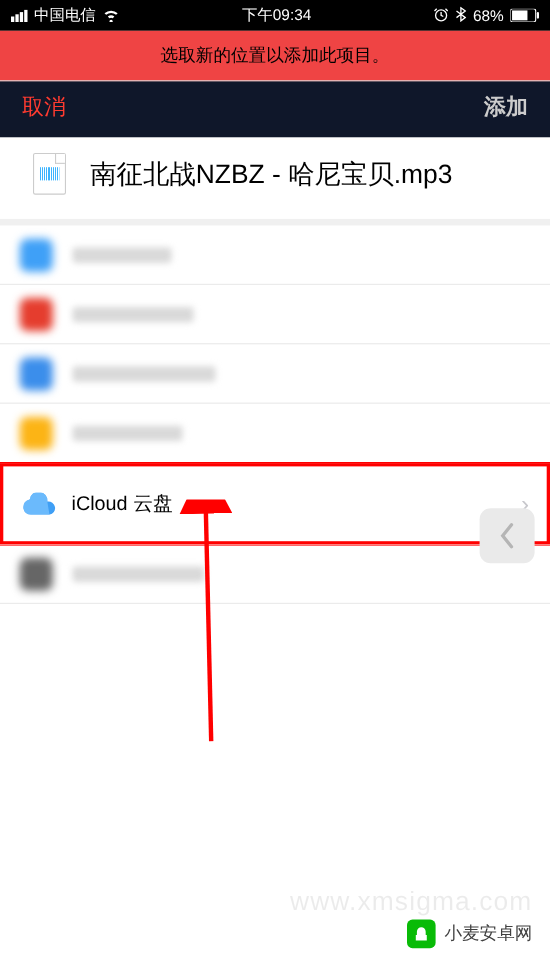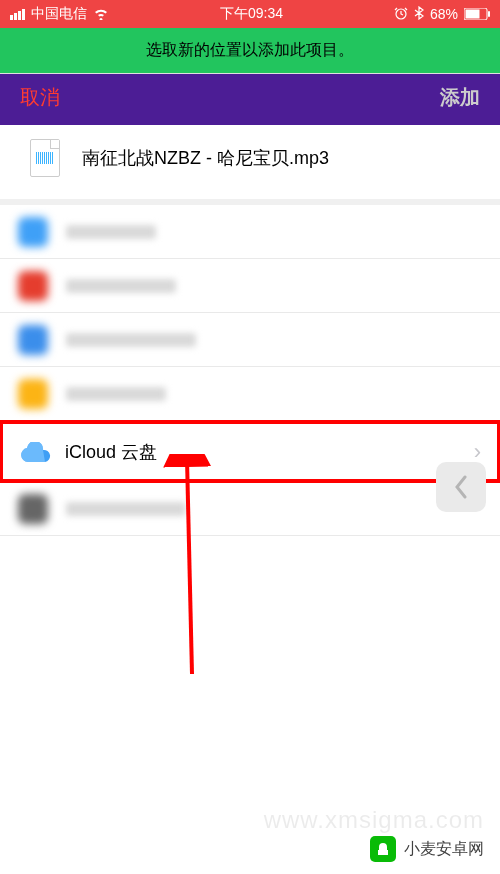--- a/index.html
+++ b/index.html
@@ -5,45 +5,45 @@
     * { margin: 0; padding: 0; box-sizing: border-box; }
     body {
       font-family: -apple-system, "Helvetica Neue", sans-serif;
       width: 500px;
       height: 874px;
       background: #f0f0f0;
       position: relative;
       overflow: hidden;
     }
     .status-bar {
-      background: #ef4444;
+      background: #000000;
       color: #fff;
       height: 28px;
       display: flex;
       align-items: center;
       justify-content: space-between;
       padding: 0 10px;
       font-size: 14px;
     }
     .status-left, .status-right { display: flex; align-items: center; gap: 6px; }
     .signal-bars { display: flex; gap: 1px; align-items: flex-end; }
     .bar { width: 3px; background: #fff; }
     .bar:nth-child(1){height:5px}.bar:nth-child(2){height:7px}.bar:nth-child(3){height:9px}.bar:nth-child(4){height:11px}
     .wifi { display: inline-flex; }
     .battery { display: inline-flex; align-items: center; }
     .header-instruction {
-      background: #22c55e;
+      background: #ef4444;
       text-align: center;
       padding: 12px 0;
       font-size: 16px;
       color: #000;
       border-bottom: 1px solid #e0e0e0;
     }
     .nav-bar {
-      background: #4c1d95;
+      background: #0f172a;
       display: flex;
       justify-content: space-between;
       padding: 10px 20px 14px;
       font-size: 20px;
     }
     .cancel-btn { color: #ff3b30; }
     .add-btn { color: #ccc; font-weight: bold; }
     .file-card {
       background: #fff;
       margin: 0 0 6px 0;
@@ -68,42 +68,42 @@
       top: 0; right: 0;
       width: 8px; height: 8px;
       border-left: 1px solid #ccc;
       border-bottom: 1px solid #ccc;
       background: #fff;
     }
     .waveform {
       width: 18px; height: 12px;
       background: repeating-linear-gradient(90deg,#3cb4ff 0 1px,transparent 1px 2px);
     }
-    .file-name { font-size: 18px; color: #000; }
+    .file-name { font-size: 24px; color: #000; }
     .list { background: #fff; }
     .list-item {
       height: 54px;
       display: flex;
       align-items: center;
       padding: 0 16px 0 18px;
       border-bottom: 1px solid #e9e9e9;
       position: relative;
     }
     .item-icon { width: 30px; height: 30px; border-radius: 7px; margin-right: 18px; flex-shrink: 0; }
     .blur-text { height: 14px; background: #d9d9d9; border-radius: 3px; filter: blur(3px); }
     .blurred .item-icon { filter: blur(4px); }
     .chevron {
       color: #c7c7cc;
       font-size: 22px;
       margin-left: auto;
     }
     .icloud-row {
       border: 3px solid #ff0000;
       box-shadow: 0 0 0 1px #ff0000;
-      height: 61px;
+      height: 74px;
       padding: 0 16px 0 18px;
     }
     .cloud-icon {
       width: 30px; height: 30px;
       display: flex;
       align-items: center;
       justify-content: center;
     }
     .icloud-label { font-size: 18px; color: #000; }
     .floating-btn {

